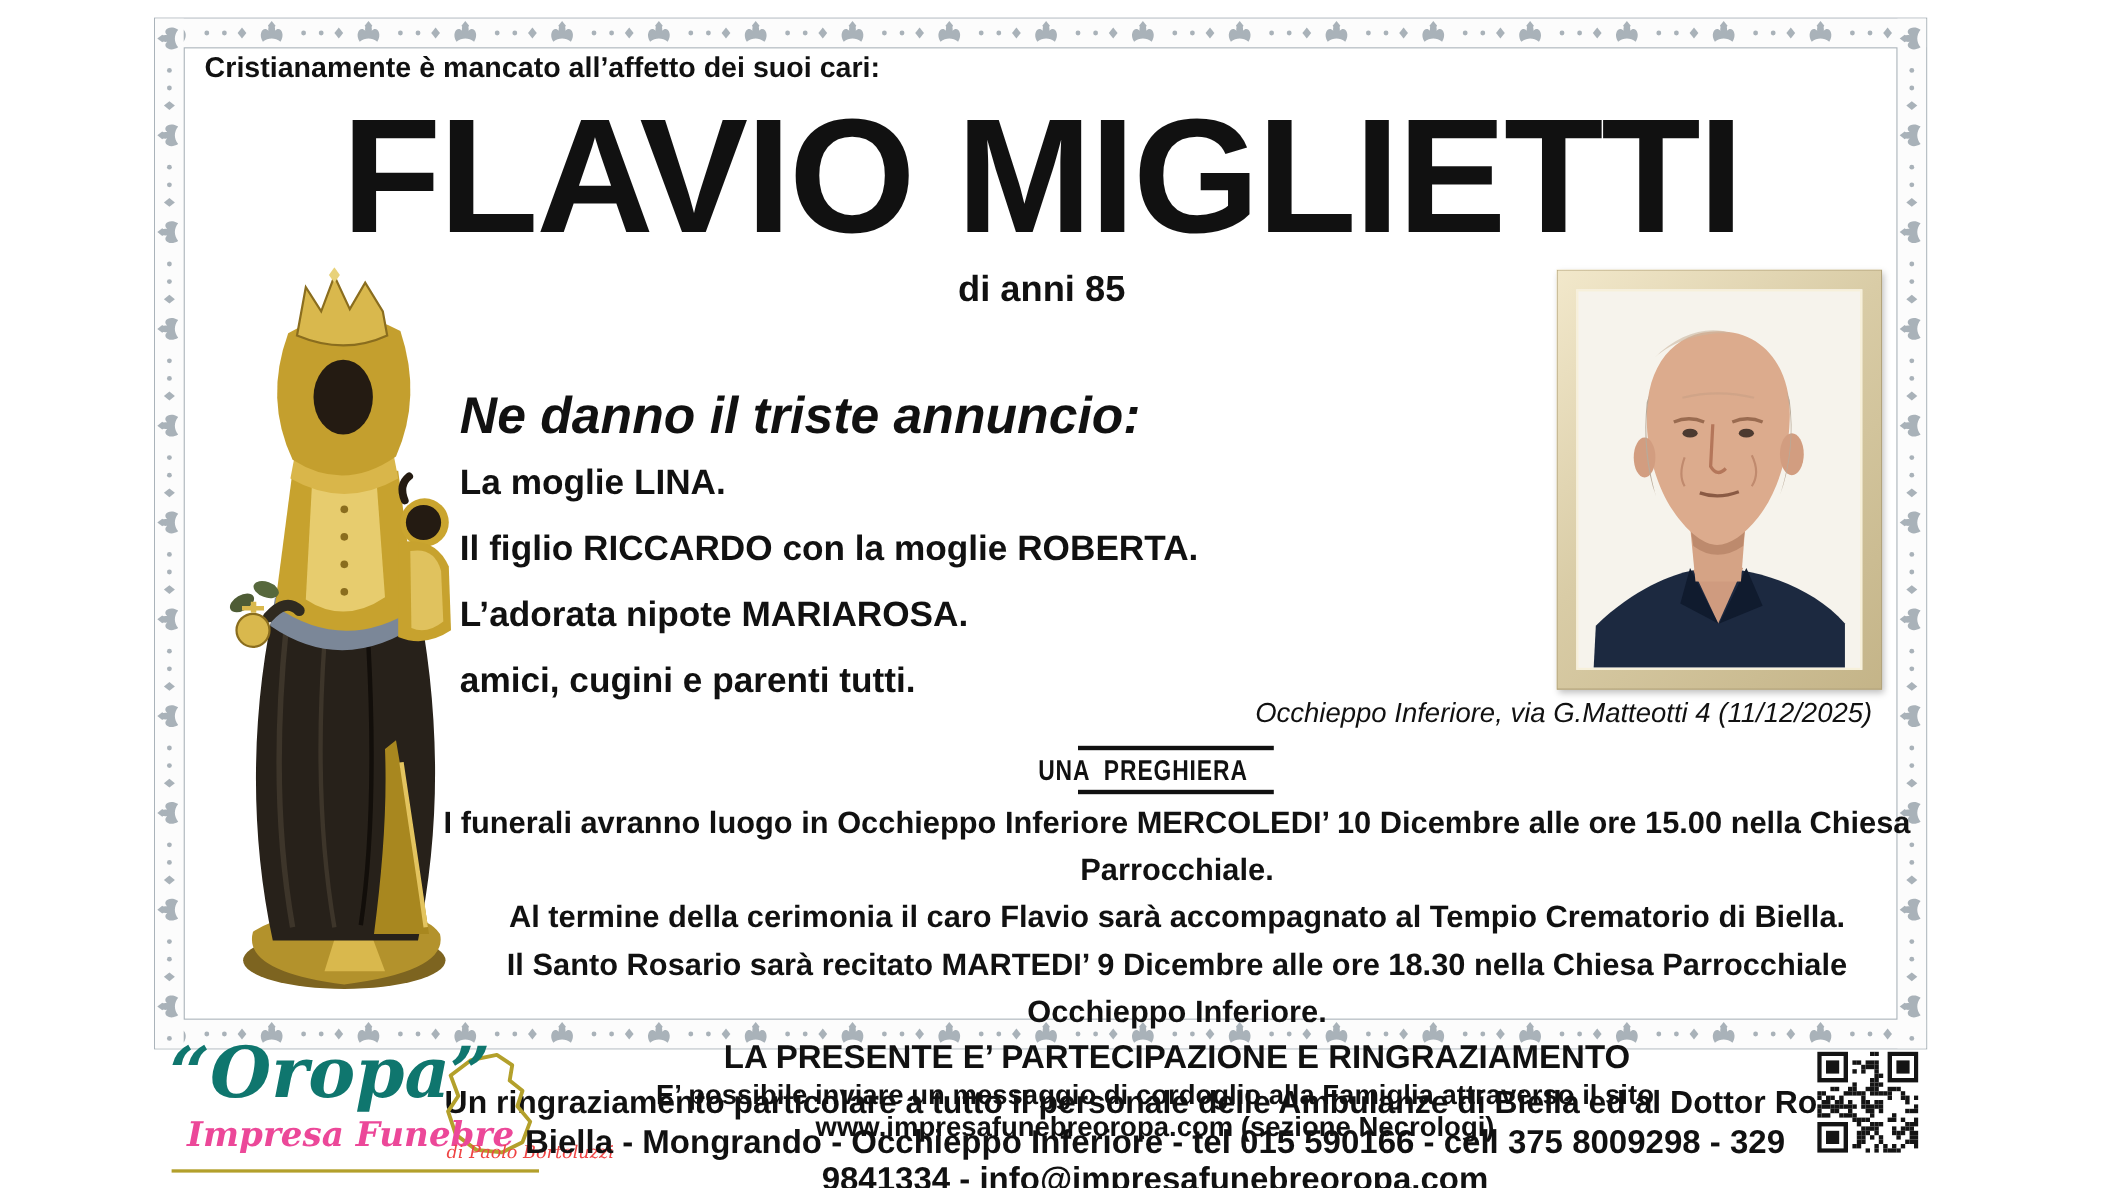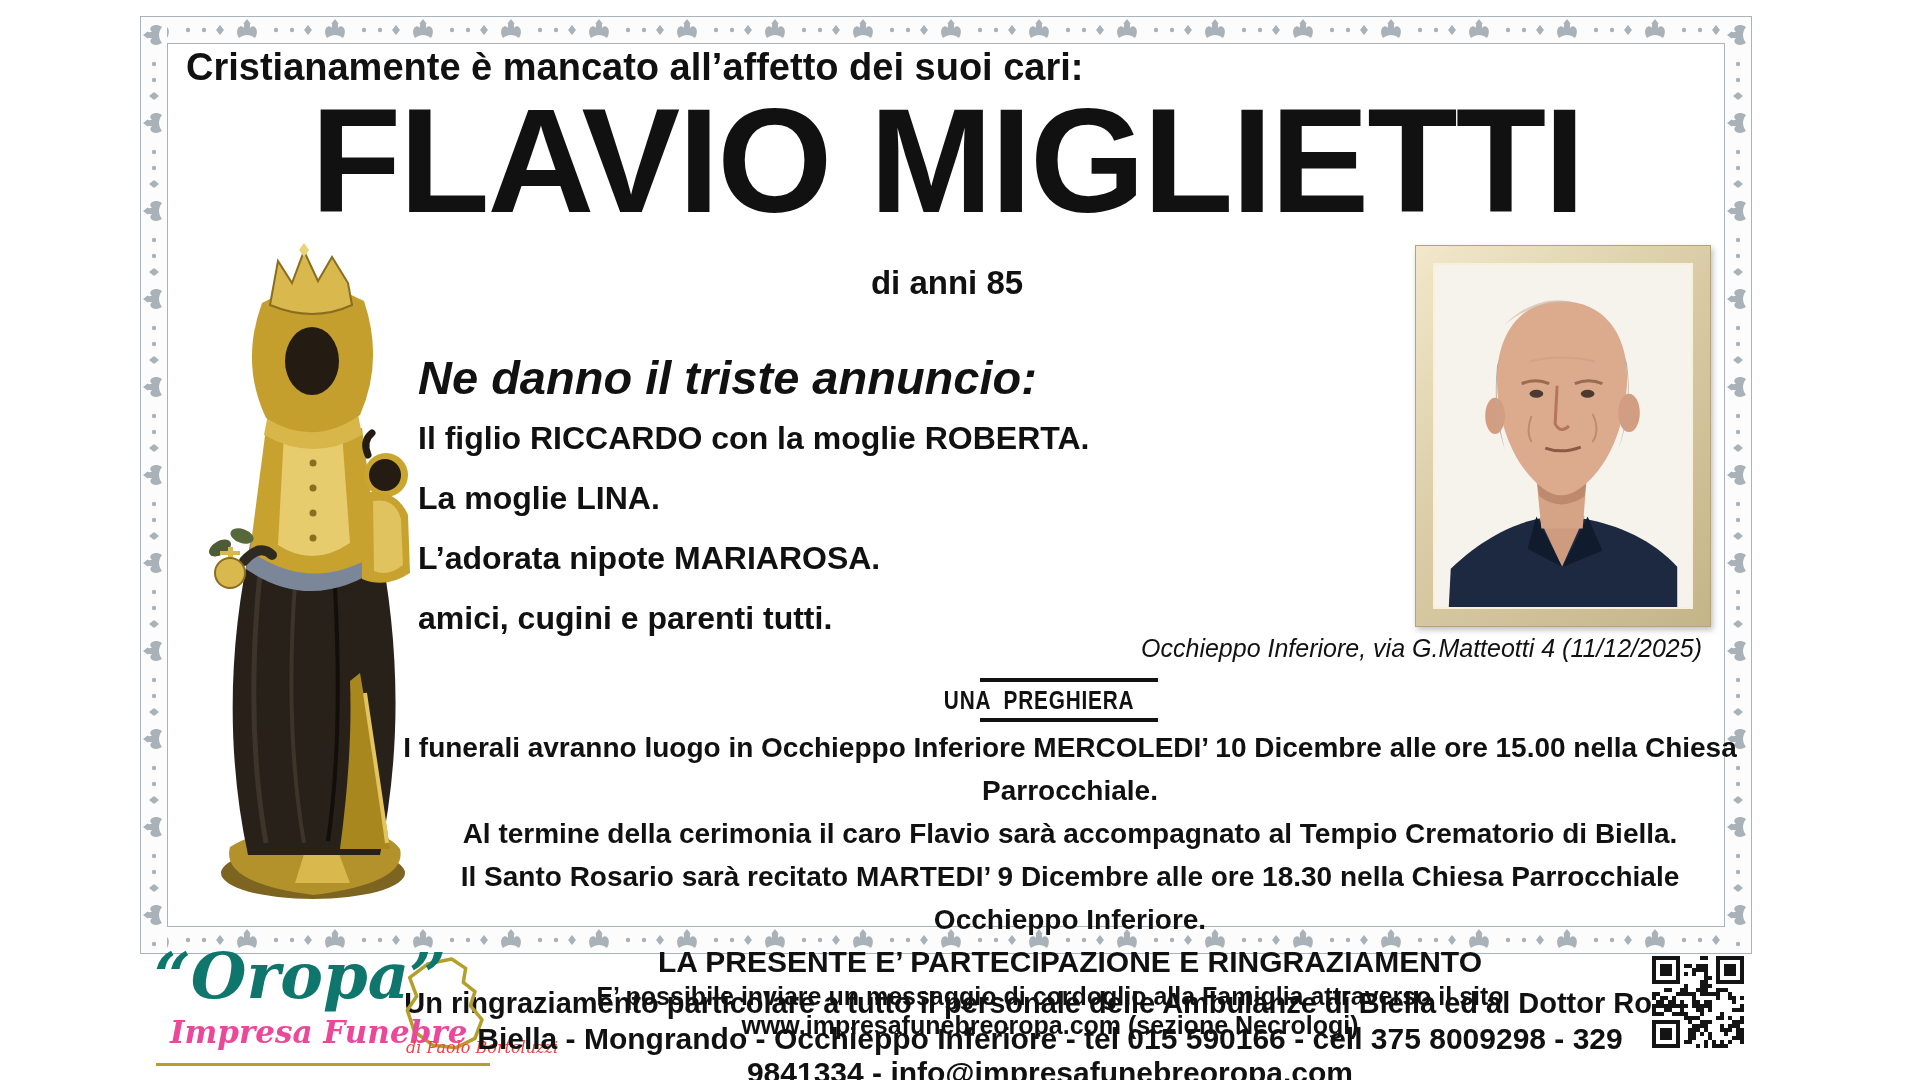--- a/index.html
+++ b/index.html
@@ -10,24 +10,24 @@
          border:1px solid #aab3ba;box-sizing:border-box;background:#fff;}
   .inner-line{position:absolute;left:26px;top:26px;right:26px;bottom:26px;
               border:1px solid #aab3ba;}
   .band{position:absolute;overflow:hidden;display:flex;background:#fcfcfc;}
   .band svg{flex:none;}
   .band-top{left:0;top:0;width:1610px;height:26px;flex-direction:row;}
   .band-bottom{left:0;bottom:0;width:1610px;height:26px;flex-direction:row;}
   .band-left{left:0;top:0;width:26px;height:936px;flex-direction:column;}
   .band-right{right:0;top:0;width:26px;height:936px;flex-direction:column;}
   
-  .intro{position:absolute;left:186px;top:46px;font-size:38px;font-weight:bold;}
+  .intro{position:absolute;left:186px;top:46px;font-size:26px;font-weight:bold;}
   .name{position:absolute;left:168px;top:86px;width:1558px;text-align:center;
         font-size:148px;font-weight:bold;letter-spacing:-2px;line-height:150px;margin:0;}
-  .age{position:absolute;left:168px;top:264px;width:1558px;text-align:center;
+  .age{position:absolute;left:168px;top:244px;width:1558px;text-align:center;
        font-size:33px;font-weight:bold;}
   .family{position:absolute;left:418px;top:348px;font-weight:bold;}
   .family-heading{font-size:47px;font-style:italic;line-height:60px;}
   .family-line{font-size:32px;line-height:60px;}
   .place-date{position:absolute;right:218px;top:634px;font-size:25px;font-style:italic;}
   .prayer-box{position:absolute;left:980px;top:678px;width:178px;height:36px;
               border-top:4px solid #111;border-bottom:4px solid #111;
               display:flex;align-items:center;justify-content:flex-end;}
   .prayer-box span{font-size:26px;font-weight:bold;letter-spacing:1px;word-spacing:8px;
                    transform:scaleX(.8);white-space:nowrap;}
@@ -683,22 +683,22 @@
         <path d="M112 182 Q129 188 148 181" stroke="#8a5a44" stroke-width="3" fill="none"></path>
         <path d="M98 150 Q92 166 98 176" stroke="#c08a6e" stroke-width="2" fill="none"></path>
         <path d="M160 148 Q168 164 160 176" stroke="#c08a6e" stroke-width="2" fill="none"></path>
         <path d="M96 96 Q128 88 162 96" stroke="#caa186" stroke-width="2" fill="none" opacity="0.7"></path>
       </svg>
     </div>
   </div>
 
   <div class="family">
     <div class="family-heading">Ne danno il triste annuncio:</div>
+    <div class="family-line">La moglie LINA.</div>
     <div class="family-line">Il figlio RICCARDO con la moglie ROBERTA.</div>
-    <div class="family-line">La moglie LINA.</div>
     <div class="family-line">L’adorata nipote MARIAROSA.</div>
     <div class="family-line">amici, cugini e parenti tutti.</div>
   </div>
 
   <div class="place-date">Occhieppo Inferiore, via G.Matteotti 4 (11/12/2025)</div>
 
   <div class="prayer-box">
     <span>UNA PREGHIERA</span>
   </div>
 

